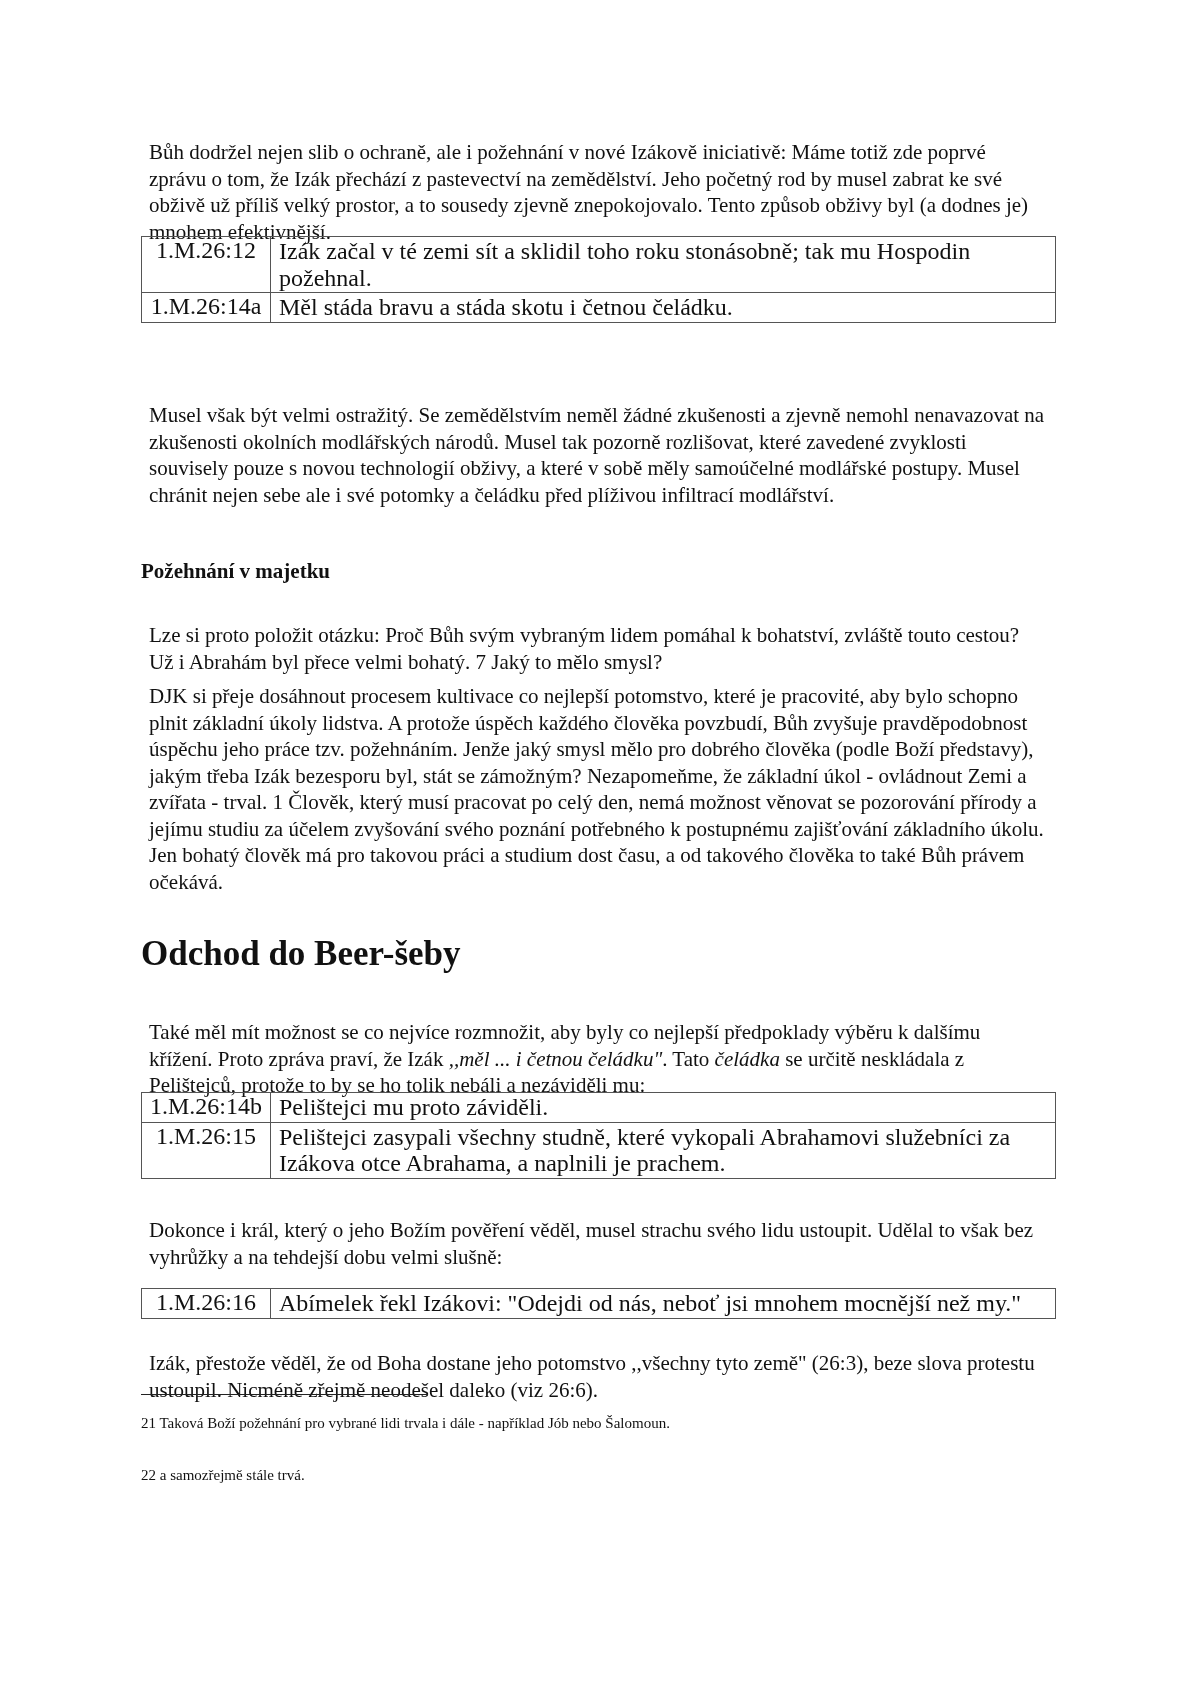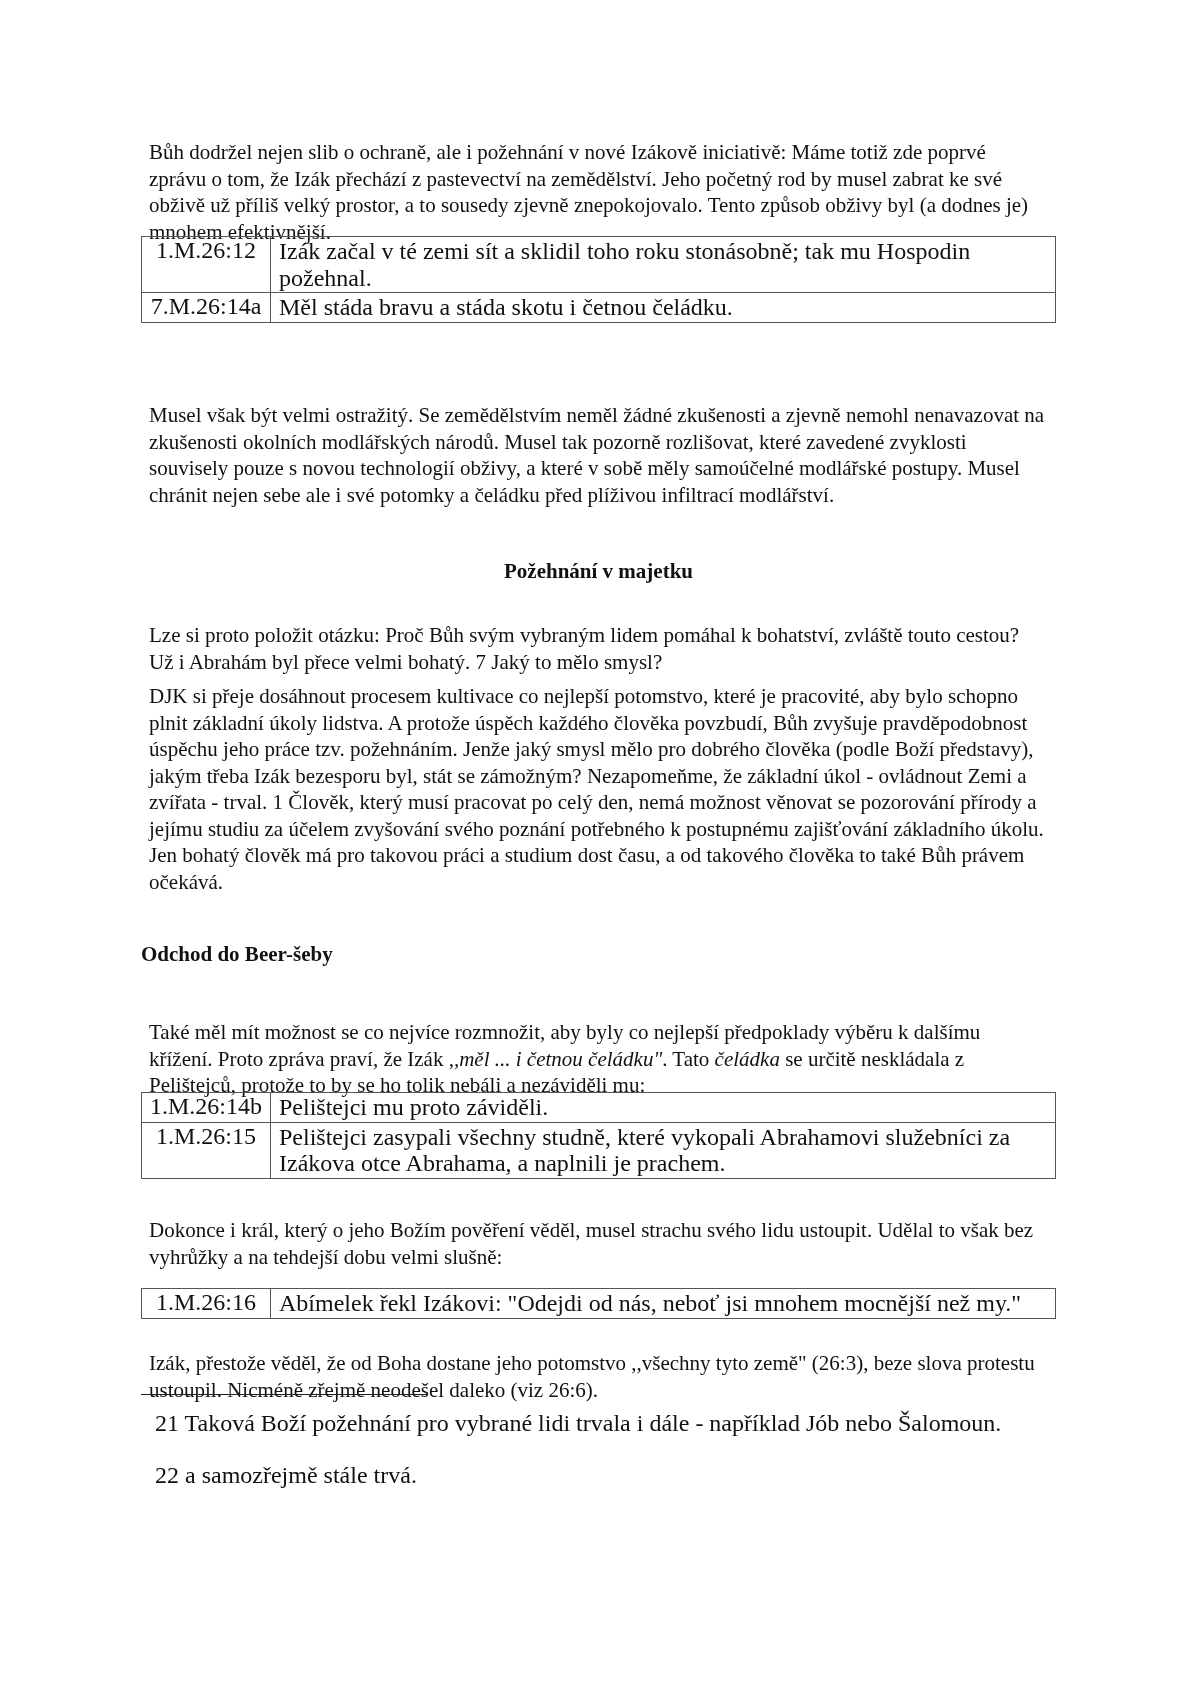--- a/index.html
+++ b/index.html
@@ -2,55 +2,55 @@
 <html><head>
 <meta charset="utf-8">
 <style>
   html, body { margin:0; padding:0; background:#ffffff; }
   body { width:1190px; height:1683px; position:relative; overflow:hidden;
          font-family:"Liberation Serif", "DejaVu Serif", serif; color:#111; }
   .page { position:absolute; left:0; top:0; width:1190px; height:1683px; }
   .block { position:absolute; left:141px; width:915px; font-size:21px; line-height:26.5px; }
   p { margin:8px; }
   h3 { margin:0; font-size:21px; font-weight:bold; }
-  h2 { margin:0; font-size:21px; font-weight:bold; }
+  h2 { margin:0; font-size:35px; font-weight:bold; }
   table.verses { position:absolute; left:141px; width:915px; border-collapse:collapse; font-size:24px; line-height:26.5px; }
   table.verses td { border:1.5px solid #555; vertical-align:top; padding:1px 8px; }
   table.verses td.ref { width:116px; text-align:center; white-space:nowrap; padding:0 6px; }
   .fn-rule { position:absolute; left:141px; top:1394px; width:287px; height:0; border-top:1.5px solid #222; }
-  .fn { position:absolute; left:141px; font-size:24px; line-height:26.5px;margin-left:14px; }
+  .fn { position:absolute; left:141px; font-size:15px; line-height:26.5px; }
   i { font-style:italic; }
 </style>
 </head>
 <body>
 
 <div class="page">
 
   <div class="block" style="top:131px;">
     <p>Bůh dodržel nejen slib o ochraně, ale i požehnání v nové Izákově iniciativě: Máme totiž zde poprvé zprávu o tom, že Izák přechází z pastevectví na zemědělství. Jeho početný rod by musel zabrat ke své obživě už příliš velký prostor, a to sousedy zjevně znepokojovalo. Tento způsob obživy byl (a dodnes je) mnohem efektivnější.</p>
   </div>
 
   <table class="verses" style="top:236px;">
     <tbody>
         <tr>
       <td class="ref">1.M.26:12</td>
       <td>Izák začal v té zemi sít a sklidil toho roku stonásobně; tak mu Hospodin požehnal.</td>
     </tr>
     <tr>
-      <td class="ref">7.M.26:14a</td>
+      <td class="ref">1.M.26:14a</td>
       <td>Měl stáda bravu a stáda skotu i četnou čeládku.</td>
     </tr>
   </tbody>
     </table>
 
   <div class="block" style="top:394px;">
     <p>Musel však být velmi ostražitý. Se zemědělstvím neměl žádné zkušenosti a zjevně nemohl nenavazovat na zkušenosti okolních modlářských národů. Musel tak pozorně rozlišovat, které zavedené zvyklosti souvisely pouze s novou technologií obživy, a které v sobě měly samoúčelné modlářské postupy. Musel chránit nejen sebe ale i své potomky a čeládku před plíživou infiltrací modlářství.</p>
   </div>
 
-  <div class="block" style="top:558px;text-align:center;">
+  <div class="block" style="top:558px;">
     <h3>Požehnání v majetku</h3>
   </div>
 
   <div class="block" style="top:614px;">
     <p>Lze si proto položit otázku: Proč Bůh svým vybraným lidem pomáhal k bohatství, zvláště touto cestou? Už i Abrahám byl přece velmi bohatý. 7 Jaký to mělo smysl?</p>
     <p>DJK si přeje dosáhnout procesem kultivace co nejlepší potomstvo, které je pracovité, aby bylo schopno plnit základní úkoly lidstva. A protože úspěch každého člověka povzbudí, Bůh zvyšuje pravděpodobnost úspěchu jeho práce tzv. požehnáním. Jenže jaký smysl mělo pro dobrého člověka (podle Boží představy), jakým třeba Izák bezesporu byl, stát se zámožným? Nezapomeňme, že základní úkol - ovládnout Zemi a zvířata - trval. 1 Člověk, který musí pracovat po celý den, nemá možnost věnovat se pozorování přírody a jejímu studiu za účelem zvyšování svého poznání potřebného k postupnému zajišťování základního úkolu. Jen bohatý člověk má pro takovou práci a studium dost času, a od takového člověka to také Bůh právem očekává.</p>
   </div>
 
   <div class="block" style="top:941px;">
     <h2>Odchod do Beer-šeby</h2>

